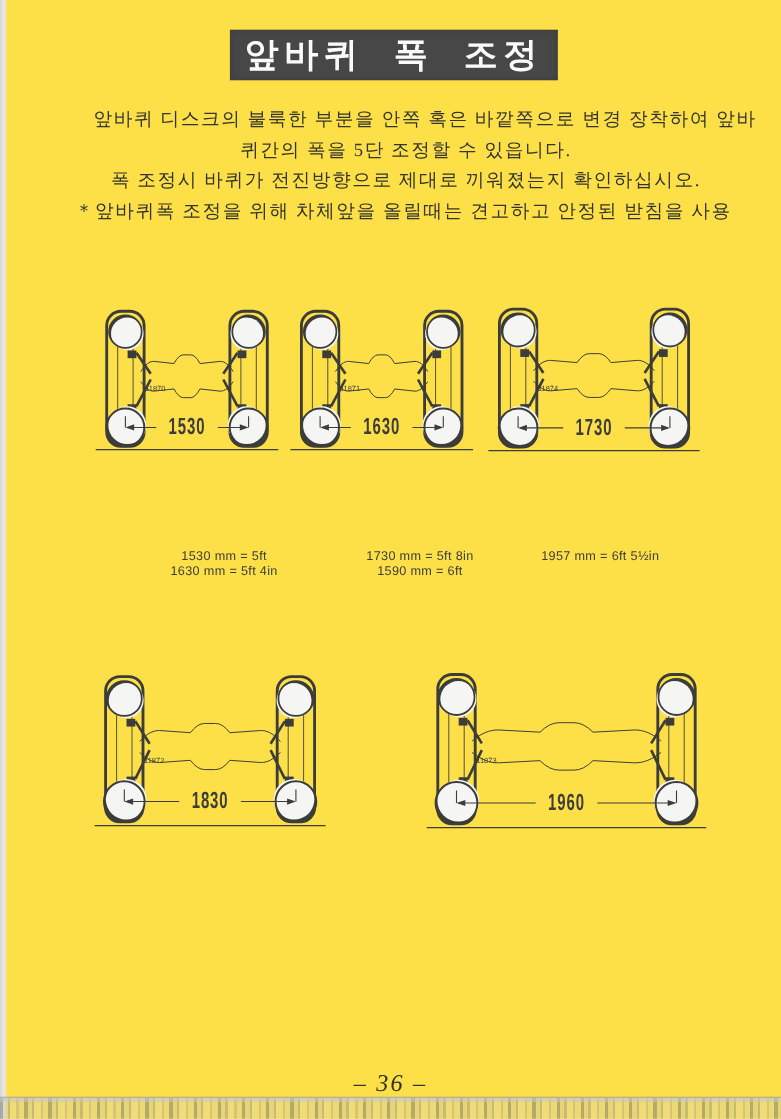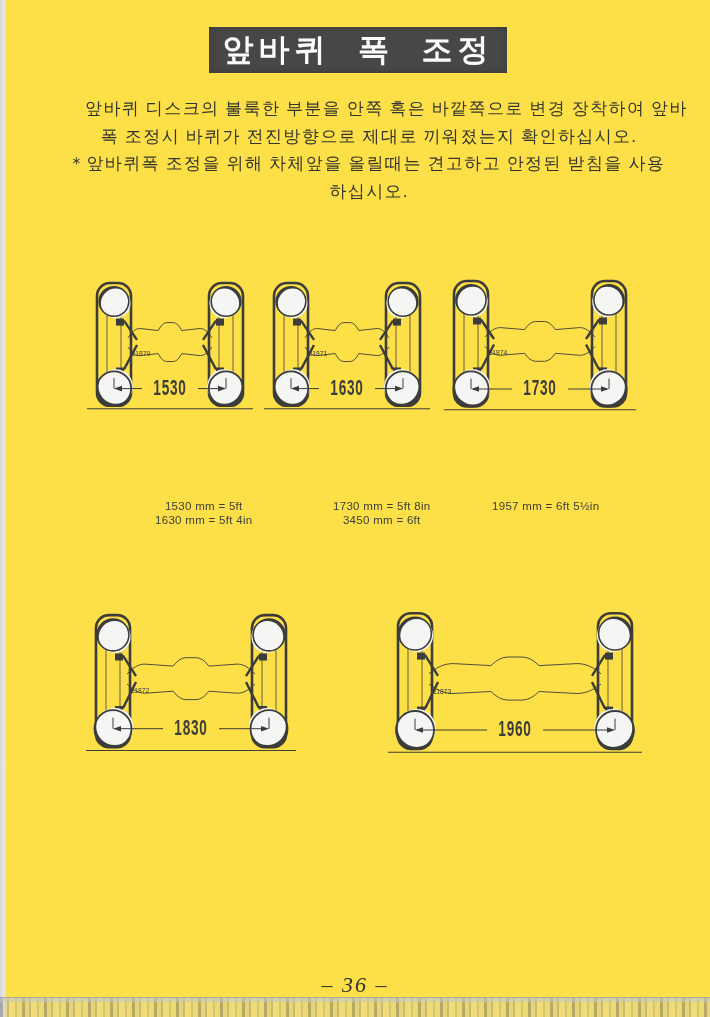--- a/index.html
+++ b/index.html
@@ -41,23 +41,23 @@
 <div class="page">
 
   <div class="scan-edge-left"></div>
 
   <div class="title-band">
     <span class="title-text">앞바퀴 폭 조정</span>
   </div>
 
   <div class="body-text">
     <div class="bt ind">앞바퀴 디스크의 불룩한 부분을 안쪽 혹은 바깥쪽으로 변경 장착하여 앞바</div>
+    <div class="bt ind">퀴간의 폭을 5단 조정할 수 있읍니다.</div>
     <div class="bt ind">폭 조정시 바퀴가 전진방향으로 제대로 끼워졌는지 확인하십시오.</div>
     <div class="bt">＊앞바퀴폭 조정을 위해 차체앞을 올릴때는 견고하고 안정된 받침을 사용</div>
-    <div class="bt ind">하십시오.</div>
   </div>
 
   <div class="diagram" style="left:85px;top:281px;width:170px;height:132px">
       <svg viewBox="0 0 170 132" xmlns="http://www.w3.org/2000/svg">
 
     <g>
       <rect x="12" y="2.0" width="34" height="122.8" rx="13" fill="none" stroke="#3c3c3a" stroke-width="2.6"></rect>
       <line x1="22" y1="10.0" x2="22" y2="116.7" stroke="#3c3c3a" stroke-width=".8"></line>
       <line x1="36" y1="10.0" x2="36" y2="116.7" stroke="#3c3c3a" stroke-width=".8"></line>
       <circle cx="29" cy="20.5" r="14.8" fill="#3c3c3a"></circle>
@@ -319,21 +319,21 @@
   </svg>
     </div>
 
   <div class="conv">
     <div class="conv-col c1">
       <div>1530 mm = 5ft</div>
       <div>1630 mm = 5ft 4in</div>
     </div>
     <div class="conv-col c2">
       <div>1730 mm = 5ft 8in</div>
-      <div>3450 mm = 6ft</div>
+      <div>1590 mm = 6ft</div>
     </div>
     <div class="conv-col c3">
       <div>1957 mm = 6ft 5½in</div>
     </div>
   </div>
 
   <div class="page-number">– 36 –</div>
 
   <div class="scan-edge-bottom"></div>
 </div>

